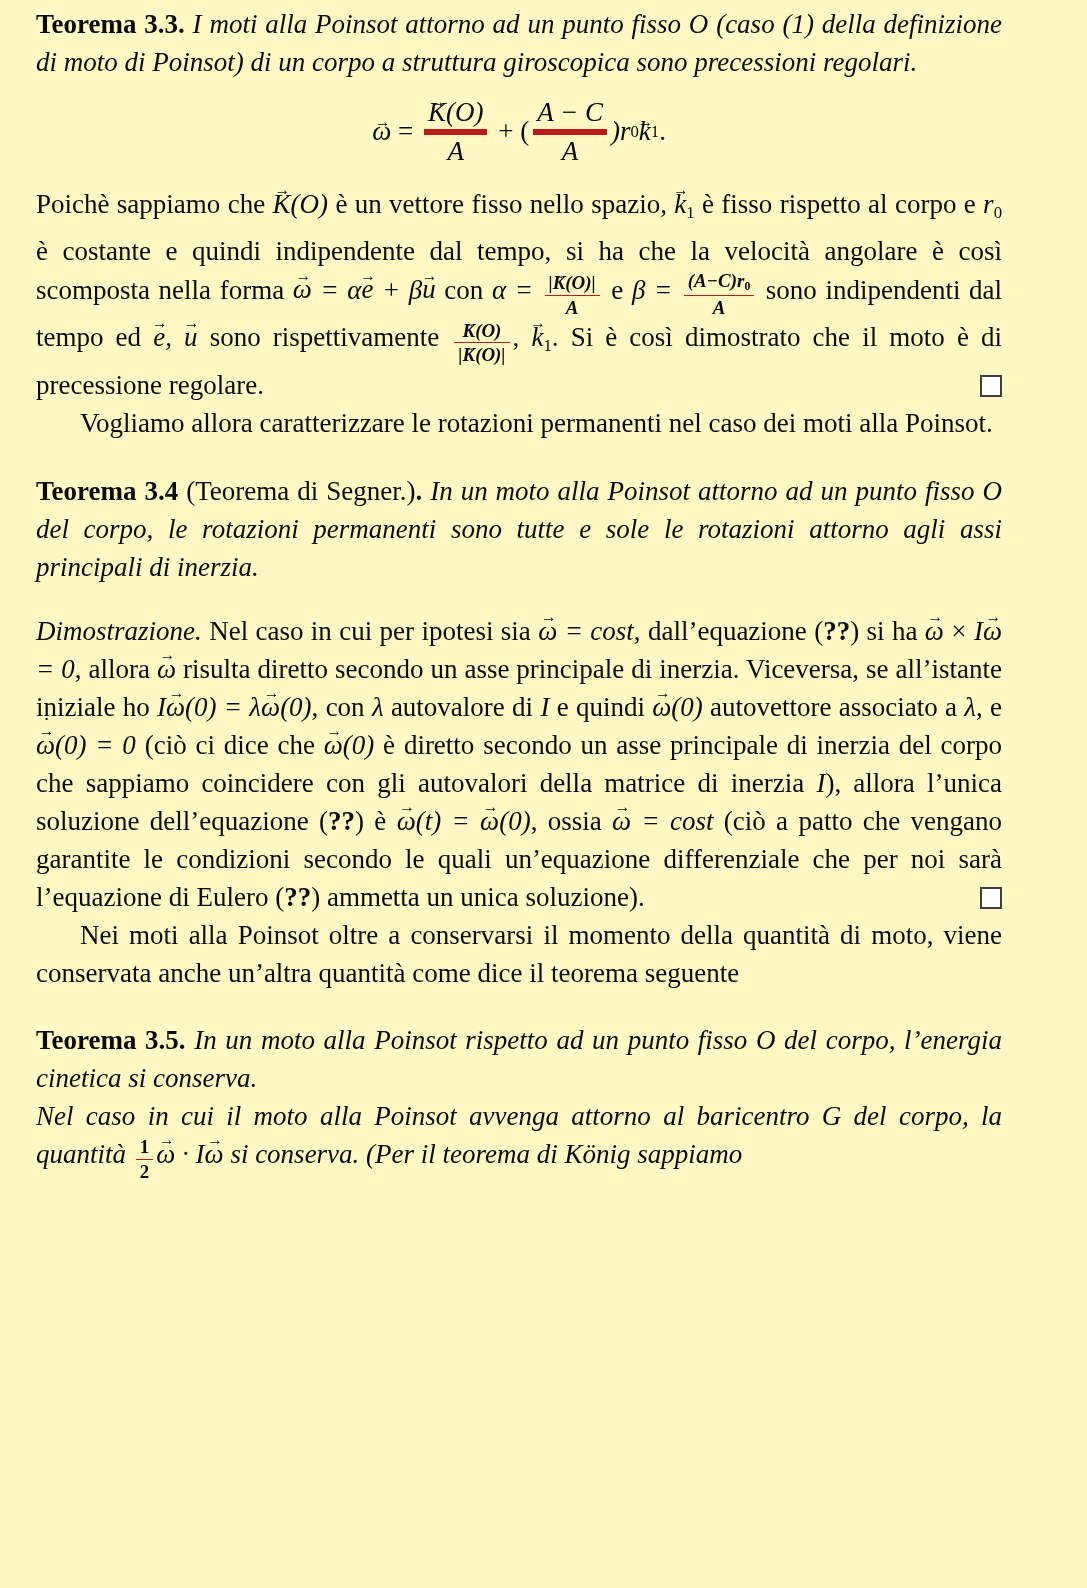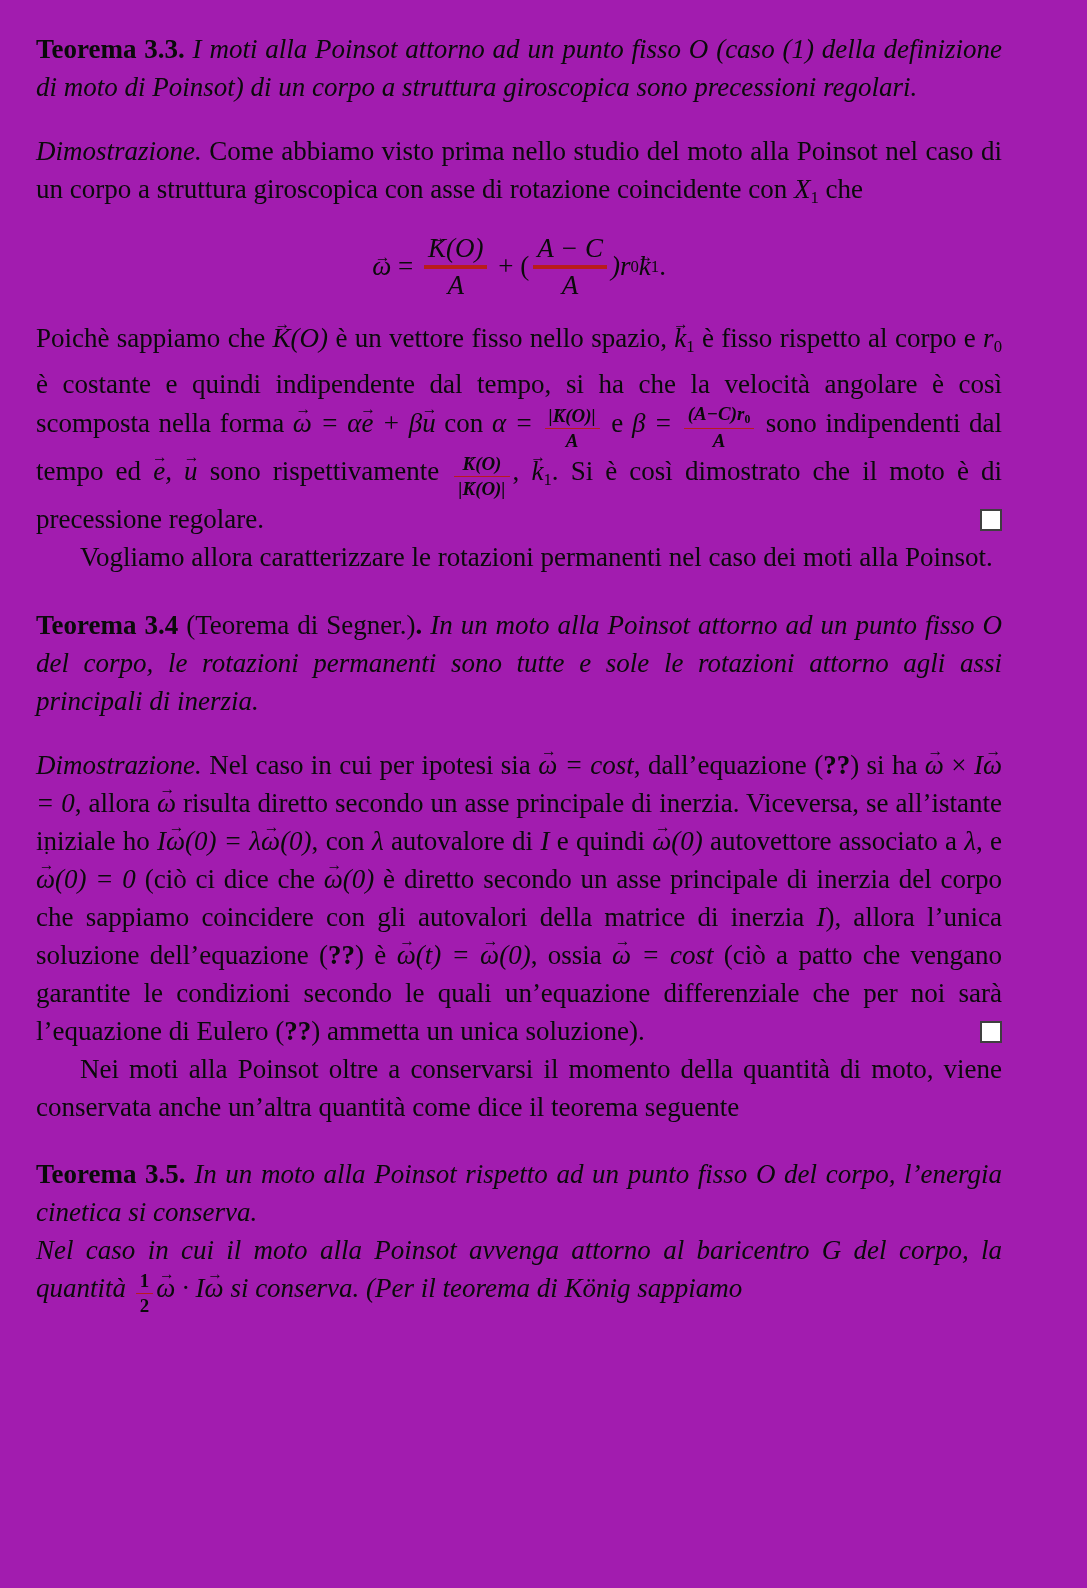--- a/index.html
+++ b/index.html
@@ -12,23 +12,23 @@
     height: 1588px;
     color: #0a0a0a;
     font-family: "Liberation Serif", "DejaVu Serif", serif;
     font-size: 27px;
   }
   .page {
     position: relative;
     box-sizing: border-box;
     width: 1087px;
     height: 1588px;
-    padding: 30px 85px 30px 36px;
+    padding: 5px 85px 30px 36px;
     overflow: hidden;
-    background: #a21caf;
+    background: #fef9c3;
   }
   .para {
     position: relative;
     margin: 0;
     text-align: justify;
     line-height: 38px;
   }
   .indent { text-indent: 44px; }
   .mt22 { margin-top: 29px; }
   .mt24 { }
@@ -73,21 +73,21 @@
   .frac {
     display: inline-block;
     text-align: center;
     vertical-align: -0.95em;
     line-height: 1.15;
     margin: 0 3px;
   }
   .frac .num {
     display: block;
     padding: 0 4px 1px 4px;
-    border-bottom: 4px solid #b91c1c;
+    border-bottom: 6px solid #b91c1c;
   }
   .frac .den { display: block; padding: 1px 4px 0 4px; }
   
   .para .frac { font-size: 0.70em; vertical-align: -0.80em; font-weight: bold; }
   .para .frac .num { border-bottom-width: 1.5px; }
 
   
   .equation {
     display: flex;
     justify-content: center;
@@ -108,21 +108,20 @@
     background: #ffffff;
   }
 </style>
 </head>
 <body>
 
 <div class="page">
 
   <p class="para"><span class="run bf">Teorema 3.3.</span><span class="run it"> I moti alla Poinsot attorno ad un punto fisso O (caso (1) della definizione di moto di Poinsot) di un corpo a struttura giroscopica sono precessioni regolari.</span></p>
 
-  <p class="para mt26"><span class="run it">Dimostrazione.</span><span class="run rm">  Come abbiamo visto prima nello studio del moto alla Poinsot nel caso di un corpo a struttura giroscopica con asse di rotazione coincidente con </span><span class="run it">X</span><span class="run sub">1</span><span class="run rm"> che</span></p>
 
   <div class="equation">
       <span class="run vec">ω</span>
       <span class="run rm"> = </span>
       <span class="frac">
         <span class="num"><span class="run vec">K</span><span class="run it">(O)</span></span>
         <span class="den"><span class="run it">A</span></span>
       </span>
       <span class="run rm"> + (</span>
       <span class="frac">

